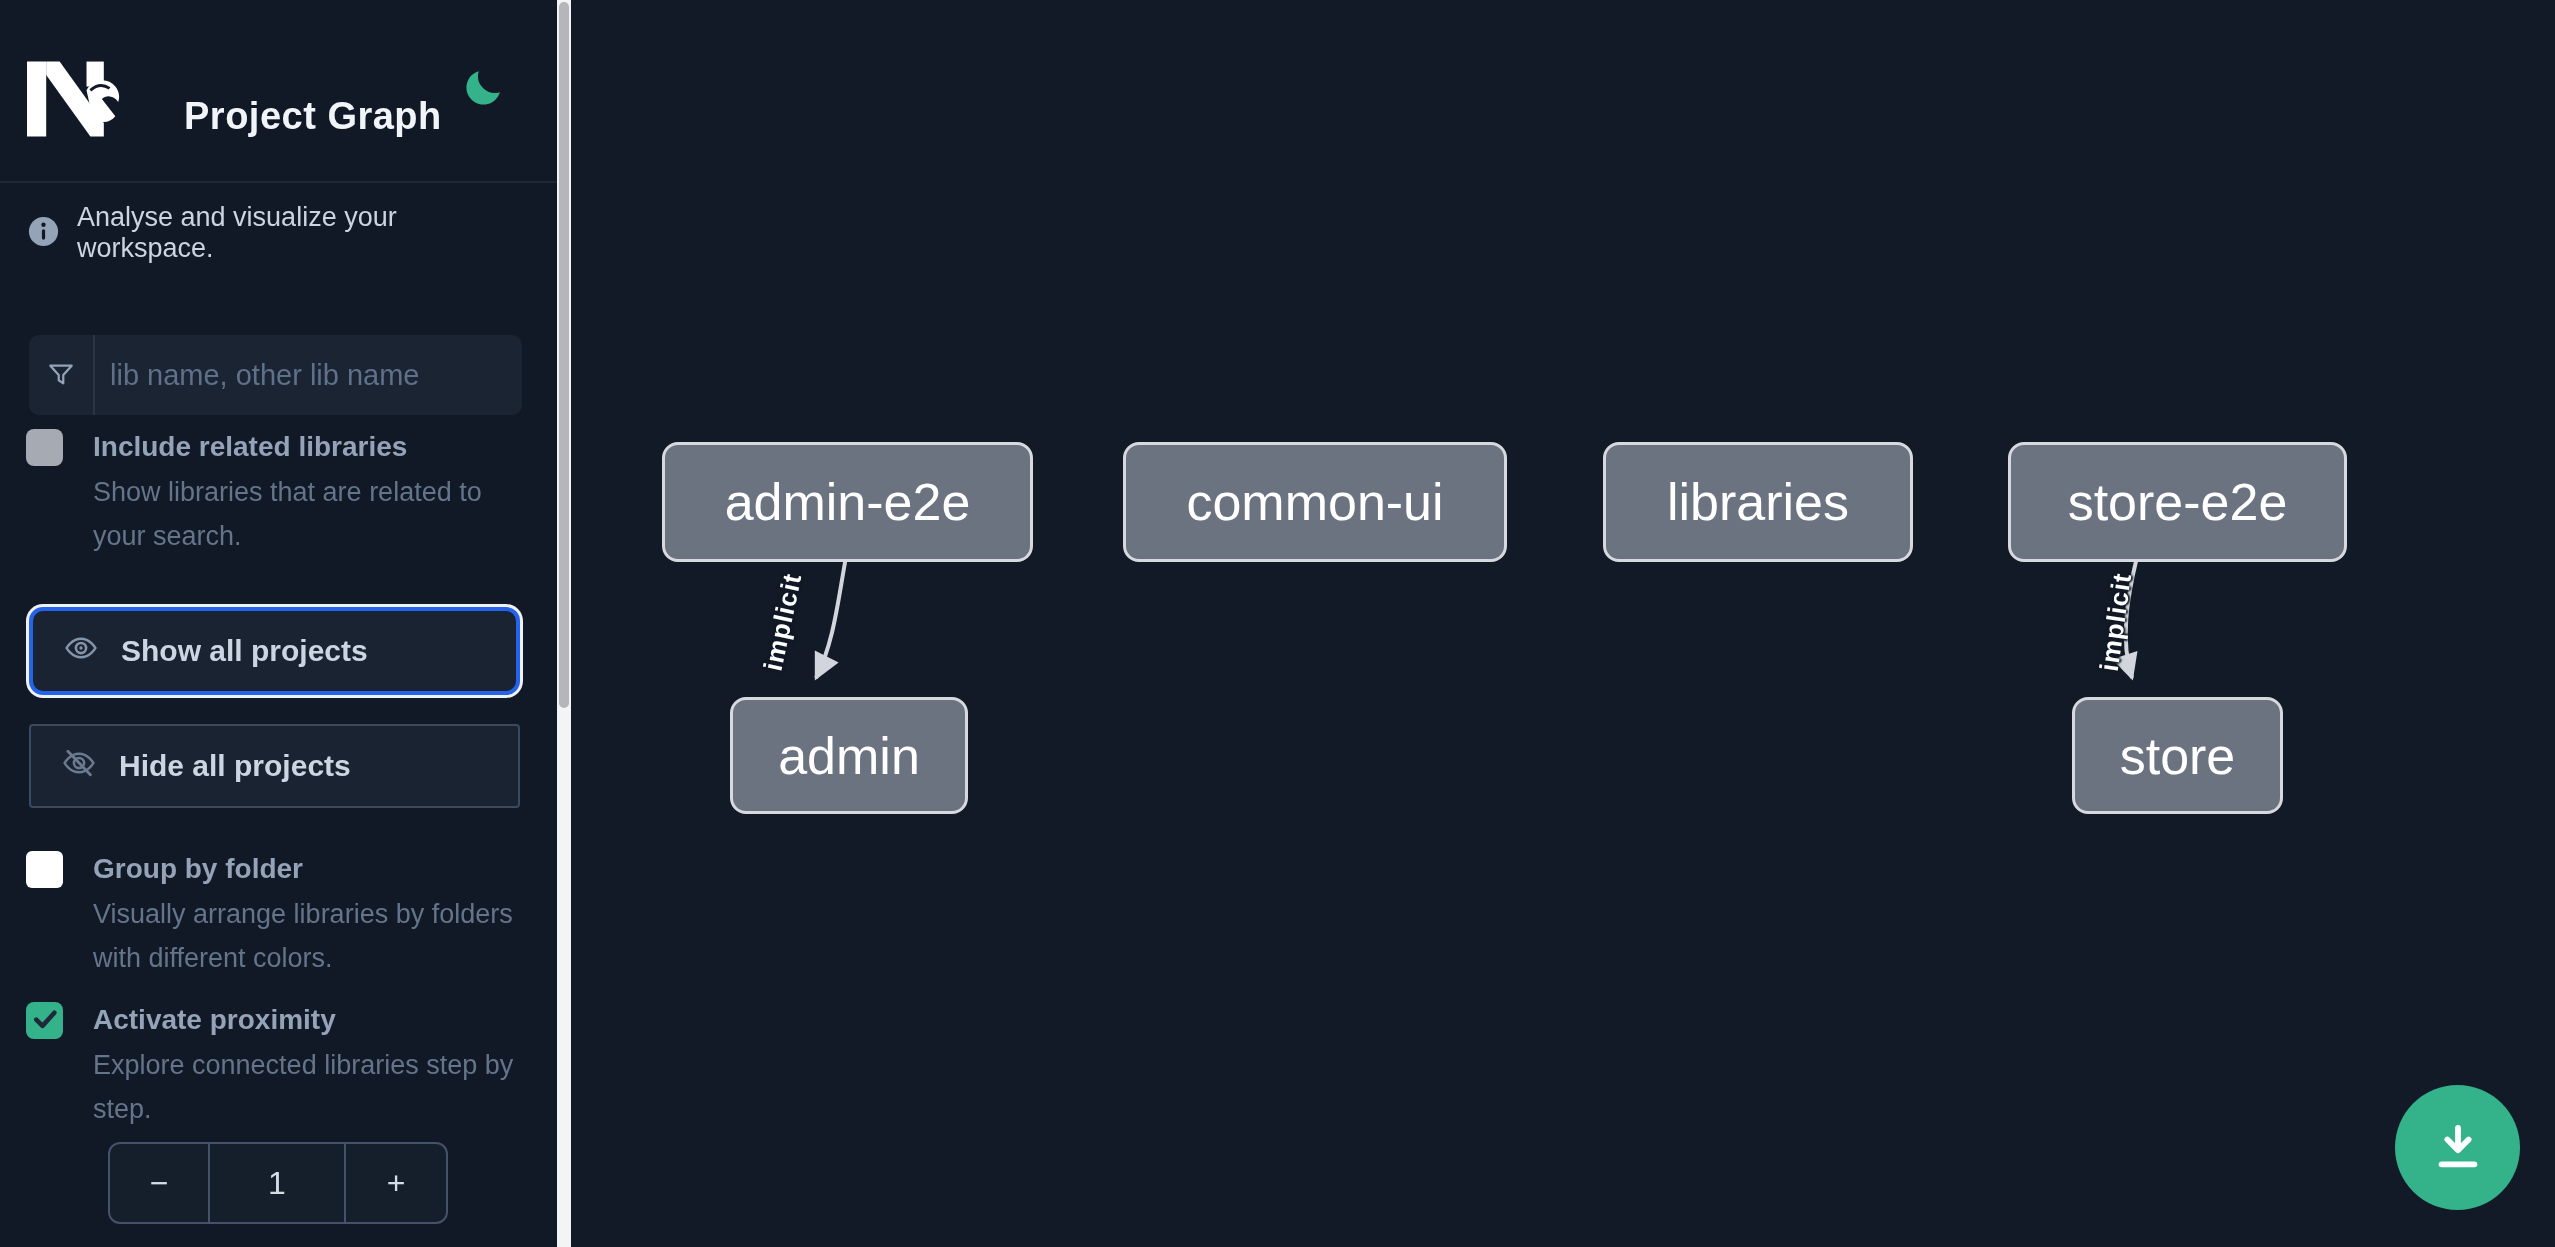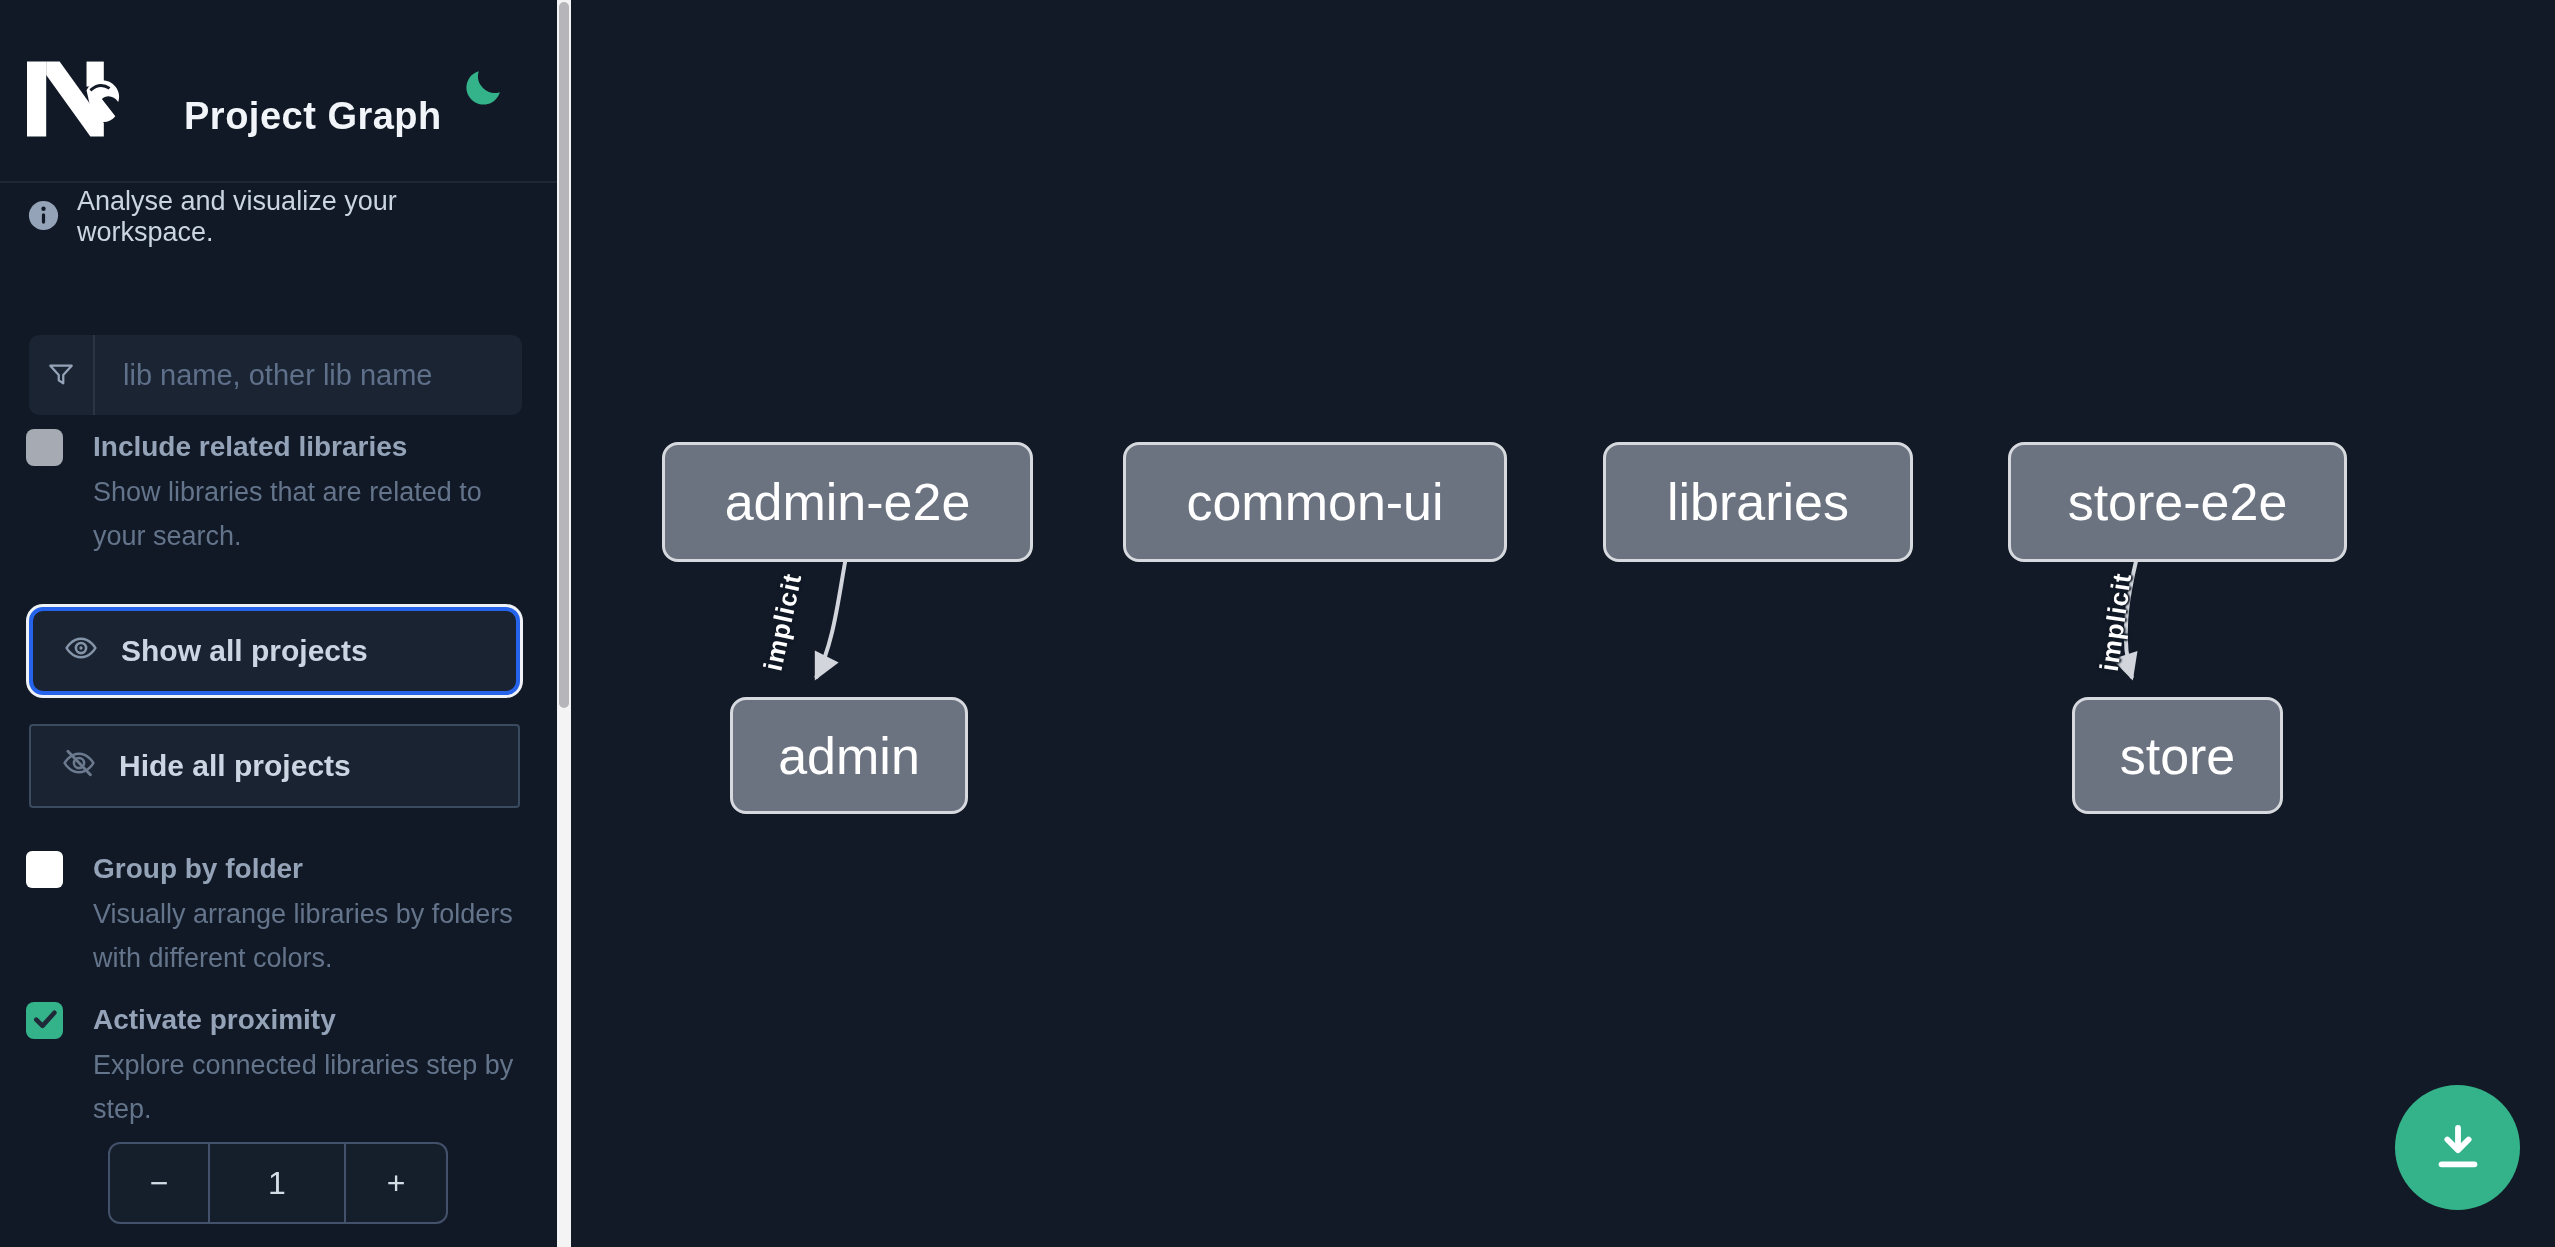--- a/index.html
+++ b/index.html
@@ -7,27 +7,27 @@
   .app{position:relative;width:2555px;height:1247px;background:#121926;}
 
   
   .sidebar{position:absolute;left:0;top:0;width:580px;height:100%;background:#111926;}
   .sb-header{position:absolute;left:0;top:0;width:100%;height:181px;border-bottom:2px solid #1e2734;}
   .nx-logo{position:absolute;left:27px;top:60px;width:96px;height:78px;}
   .app-title{position:absolute;left:184px;top:70px;font-size:38px;font-weight:600;color:#f1f5f9;letter-spacing:.5px;}
   .theme-toggle{position:absolute;left:450px;top:56px;width:66px;height:66px;background:none;border:none;cursor:pointer;
     display:flex;align-items:center;justify-content:center;padding:0;}
 
-  .info-row{position:absolute;left:26px;top:186px;display:flex;align-items:center;gap:16px;width:500px;}
+  .info-row{position:absolute;left:26px;top:202px;display:flex;align-items:center;gap:16px;width:500px;}
   .info-text{font-size:27px;color:#cbd5e1;}
 
   .filter{position:absolute;left:29px;top:335px;width:493px;height:80px;background:#1b2433;border-radius:10px;
     display:flex;align-items:stretch;overflow:hidden;}
   .filter-icon-wrap{width:64px;display:flex;align-items:center;justify-content:center;border-right:2px solid #2b3645;flex:none;}
-  .filter input{flex:1;background:transparent;border:none;outline:none;color:#cbd5e1;font-size:29px;padding:0 8px 0 28px;
+  .filter input{flex:1;background:transparent;border:none;outline:none;color:#cbd5e1;font-size:29px;padding:0 8px 0 15px;
     font-family:inherit;}
   .filter input::placeholder{color:#5f708a;}
 
   .option{position:absolute;display:flex;gap:30px;width:500px;}
   .opt-include{left:26px;top:428px;}
   .opt-group{left:26px;top:850px;}
   .opt-prox{left:26px;top:1001px;}
   .checkbox{width:37px;height:37px;flex:none;margin-top:1px;}
   .cb-muted{background:#a6abb3;border-radius:8px;}
   .cb-white{background:#ffffff;border-radius:6px;}

